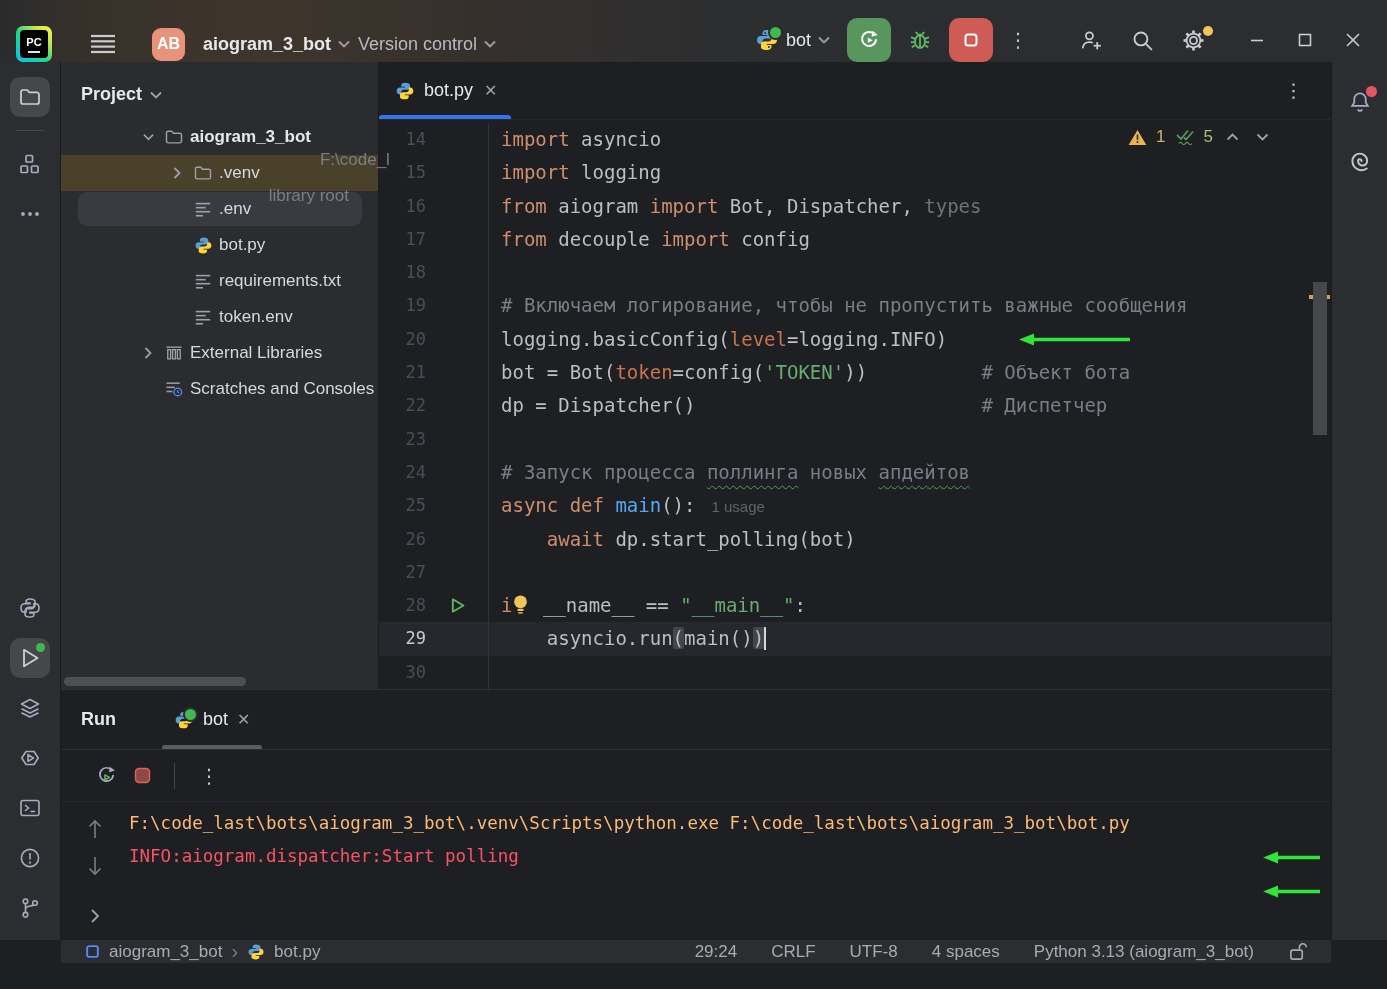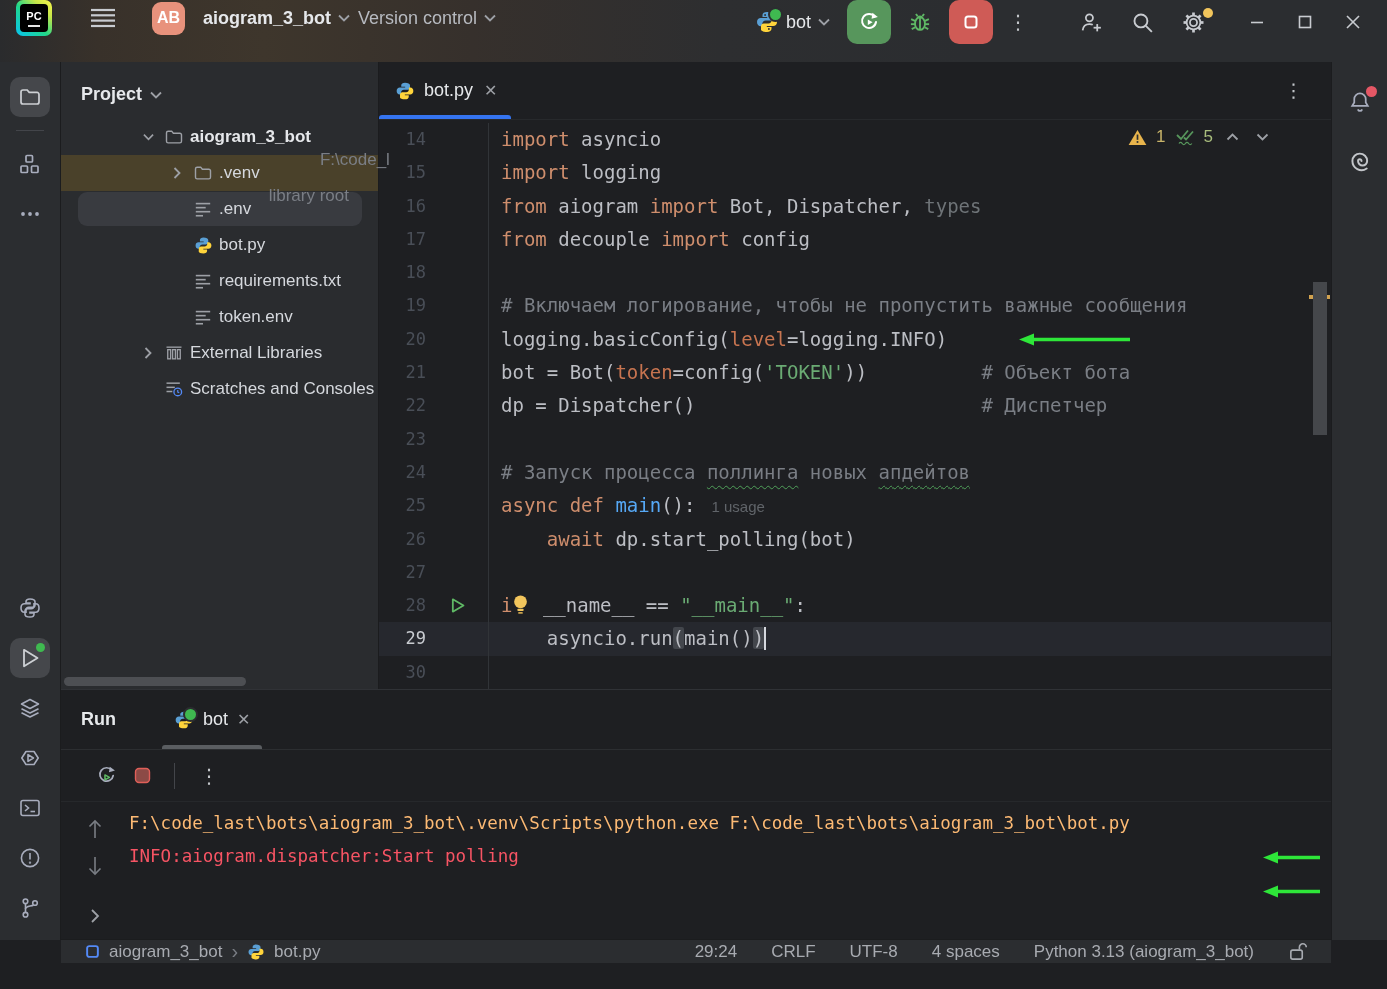--- a/index.html
+++ b/index.html
@@ -1,20 +1,20 @@
 <!DOCTYPE html>
 <html><head>
 <meta charset="utf-8">
 <style>
   html,body{margin:0;padding:0;background:#101012;}
   .app{position:relative;width:1387px;height:989px;background:#1e1f22;overflow:hidden;
        font-family:"Liberation Sans",sans-serif;color:#dfe1e5;-webkit-font-smoothing:antialiased;}
   svg{display:block}
   
-  .titlebar{height:62px;display:flex;align-items:flex-start;
+  .titlebar{height:62px;display:flex;align-items:flex-end;
     background:linear-gradient(90deg,#2a2b2d 0%,#38312a 7%,#3e362c 19%,#36302c 34%,#2d2e30 52%,#2b2d30 70%,#2b2d30 100%);}
   .tb-left{display:flex;align-items:center;gap:8px;padding-left:16px;}
   .logo{width:36px;height:36px;border-radius:7px;position:relative;
     background:linear-gradient(45deg,#07c3f2 0%,#21d789 45%,#c6e649 75%,#fcf84a 100%);}
   .logo-in{position:absolute;inset:4px;background:#000;border-radius:4px;color:#fff;
     font-size:11px;font-weight:bold;display:flex;align-items:center;justify-content:center;flex-direction:column;}
   .logo-bar{width:12px;height:2px;background:#fff;margin-top:3px;opacity:.9}
   .menu-btn{margin-left:24px;padding:6px;border-radius:8px;}
   .avatar{width:33px;height:33px;margin-left:22px;border-radius:9px;background:#e8927c;color:#fff;
     font-weight:bold;font-size:16px;display:flex;align-items:center;justify-content:center;}

